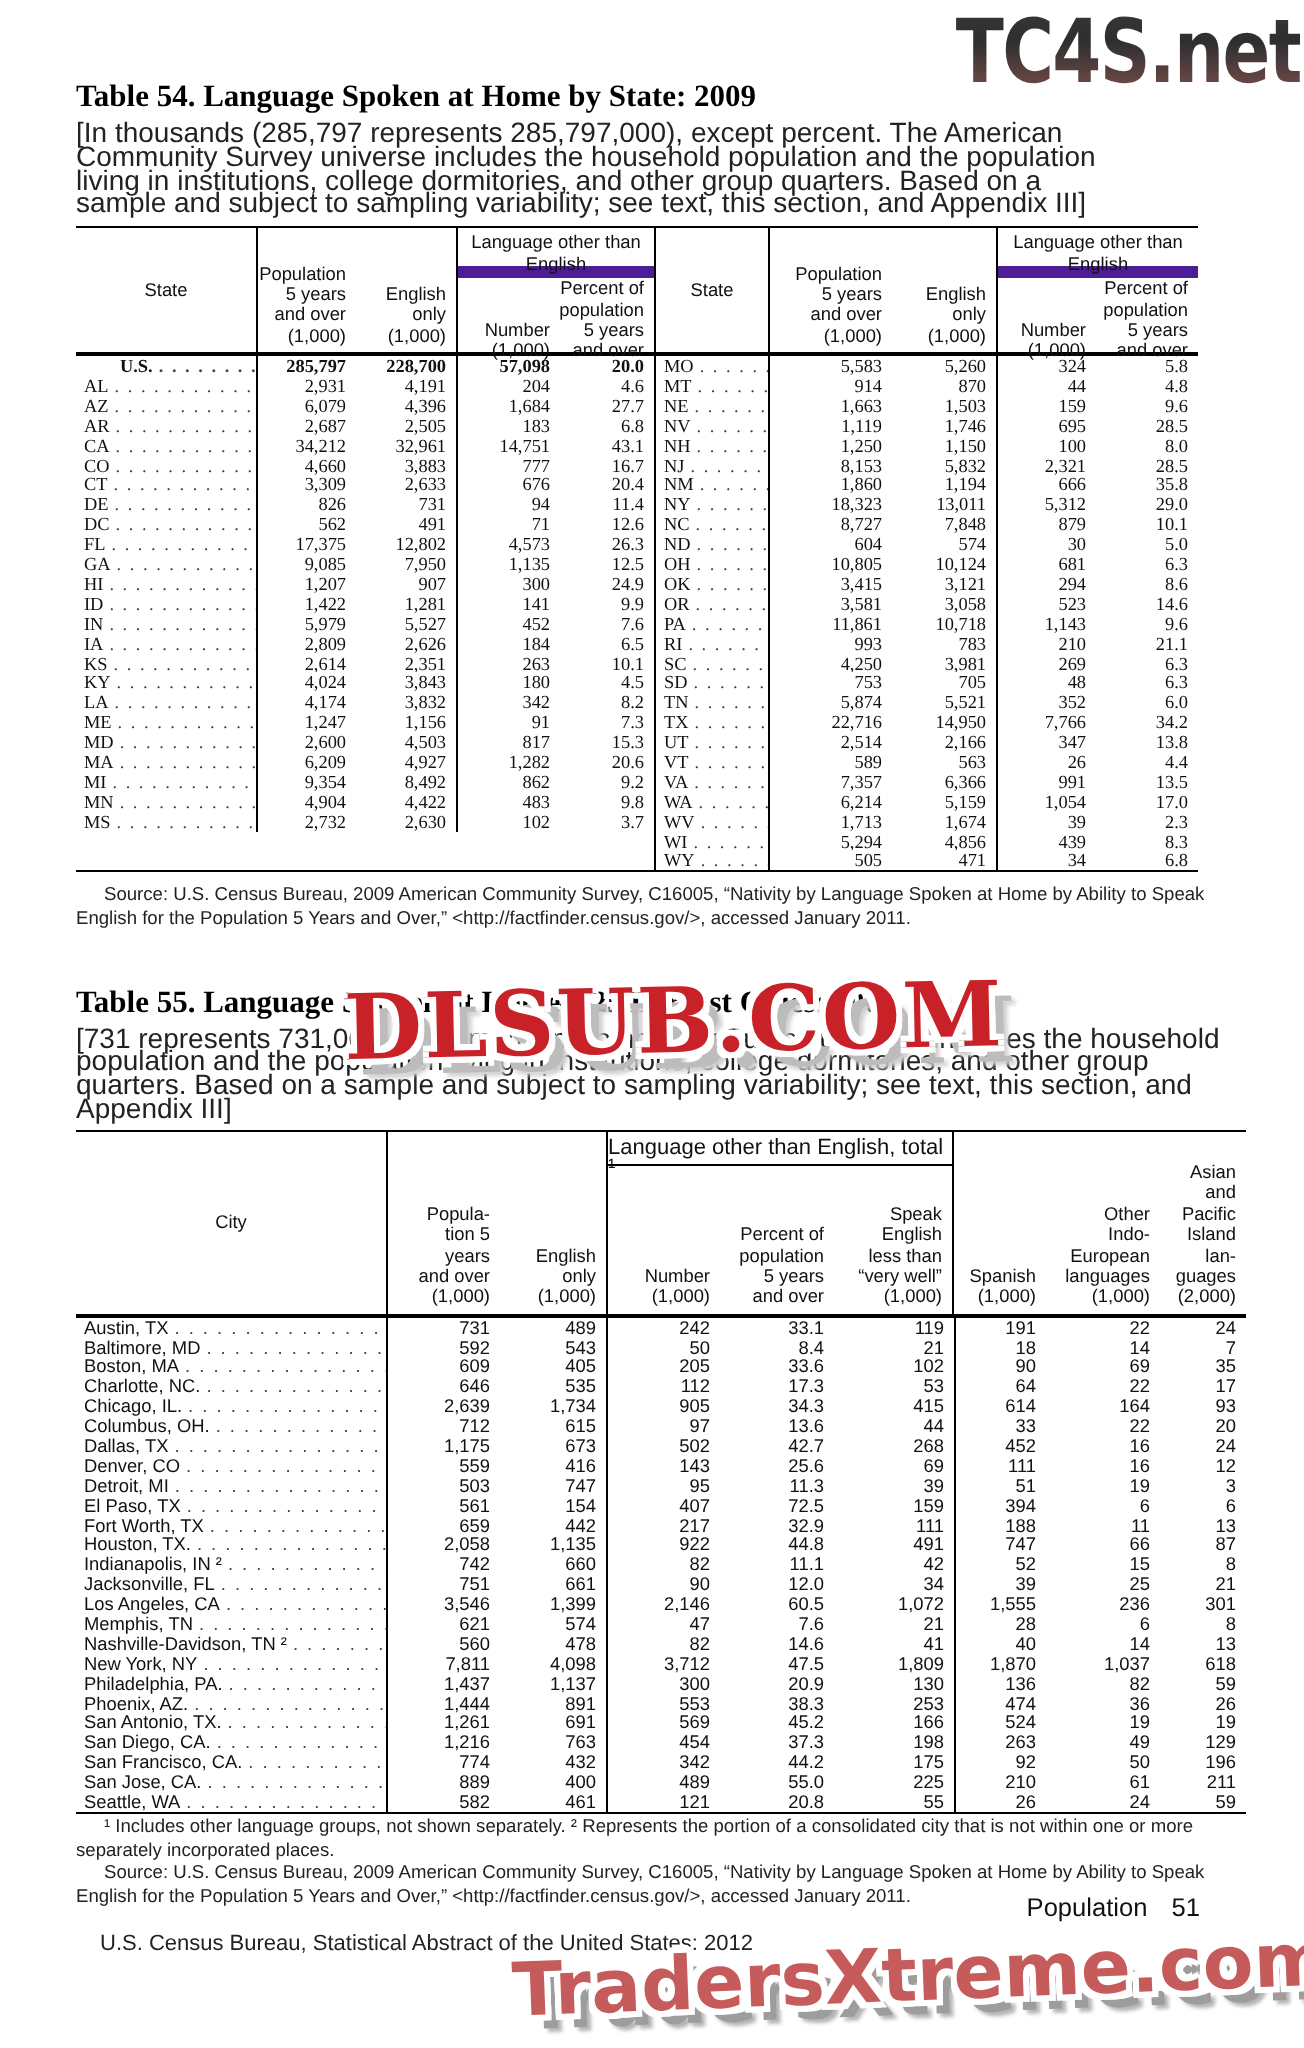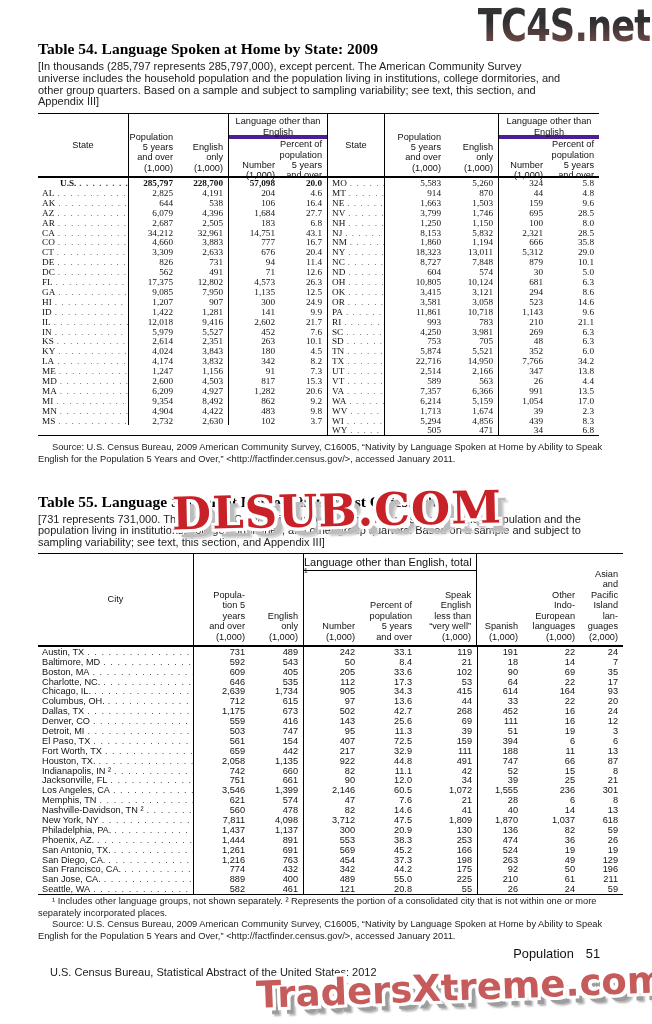--- a/index.html
+++ b/index.html
@@ -9,21 +9,21 @@
     background:#ffffff; overflow:hidden;
     font-family:"Liberation Sans", sans-serif; color:#111;
   }
   .content { padding:40px 28px 0 38px; }
 
   
   .tbl-title {
     font-family:"Liberation Serif", serif; font-weight:bold;
     font-size:15.5px; line-height:18px; color:#000;
   }
-  .note { font-size:11px; line-height:11.8px; color:#222; margin-top:3px; }
+  .note { font-size:14px; line-height:11.8px; color:#222; margin-top:3px; }
   .note54 { width:524px; margin-bottom:5px; }
   .note55 { width:586px; margin-bottom:4px; }
   .src, .fnote {
     font-size:9.3px; line-height:11.6px; color:#222;
     text-indent:14px; width:578px;
   }
   .src54 { margin-top:6px; }
   .t55-title { margin-top:27px; }
   .fnote { margin-top:1px; }
 
@@ -50,21 +50,21 @@
   .t54 .trow { height:9.9px;font-family:Liberation Serif, serif; }
   .t54-left { width:289px; }
   .t54-right { width:272px; border-left:1px solid #000; }
   .t54h { display:flex; height:100%; }
   .t54-left .w0{width:90px} .t54-left .w1{width:50px} .t54-left .w2{width:50px}
   .t54-left .w3{width:52px} .t54-left .w4{width:47px}
   .t54-right .w0{width:56px} .t54-right .w1{width:62px} .t54-right .w2{width:52px}
   .t54-right .w3{width:50px} .t54-right .w4{width:51px}
   .grp { display:flex; flex-direction:column; border-left:1px solid #000; }
   .grp-l { width:99px; } .grp-r { width:101px; }
-  .grp-t { border-bottom:4px solid #4c1d95; text-align:center; white-space:pre-line;
+  .grp-t { border-bottom:6px solid #4c1d95; text-align:center; white-space:pre-line;
            font-size:9.2px; line-height:10.4px; padding:2px 0 2px; height:25px; }
   .grp-c { display:flex; flex:1; }
   .gl3{width:51px} .gl4{width:47px} .gr3{width:49px} .gr4{width:51px}
 
   
   .t55 { border-top:1.5px solid #000; border-bottom:1.5px solid #000; width:585px; margin-top:2px; }
   .t55-head { display:flex; border-bottom:2px solid #000; height:93px; }
   .t55 .trow { height:9.9px; }
   .cw0{width:155px} .cw1{width:57px} .cw2{width:53px} .cw3{width:57px} .cw4{width:57px}
   .cw5{width:60px} .cw6{width:46px} .cw7{width:57px} .cw8{width:43px}
@@ -184,34 +184,24 @@
               <div class="cell w1 bl">285,797</div>
               <div class="cell w2">228,700</div>
               <div class="cell w3 bl">57,098</div>
               <div class="cell w4">20.0</div>
             </div>
             <div class="trow">
               <div class="cell w0 lblcell">
                 <span class="lbl">AL</span>
                 <span class="dots"></span>
               </div>
-              <div class="cell w1 bl">2,825</div>
+              <div class="cell w1 bl">2,931</div>
               <div class="cell w2">4,191</div>
               <div class="cell w3 bl">204</div>
               <div class="cell w4">4.6</div>
-            </div>
-            <div class="trow">
-              <div class="cell w0 lblcell">
-                <span class="lbl">AK</span>
-                <span class="dots"></span>
-              </div>
-              <div class="cell w1 bl">644</div>
-              <div class="cell w2">538</div>
-              <div class="cell w3 bl">106</div>
-              <div class="cell w4">16.4</div>
             </div>
             <div class="trow">
               <div class="cell w0 lblcell">
                 <span class="lbl">AZ</span>
                 <span class="dots"></span>
               </div>
               <div class="cell w1 bl">6,079</div>
               <div class="cell w2">4,396</div>
               <div class="cell w3 bl">1,684</div>
               <div class="cell w4">27.7</div>
@@ -311,40 +301,40 @@
                 <span class="lbl">ID</span>
                 <span class="dots"></span>
               </div>
               <div class="cell w1 bl">1,422</div>
               <div class="cell w2">1,281</div>
               <div class="cell w3 bl">141</div>
               <div class="cell w4">9.9</div>
             </div>
             <div class="trow">
               <div class="cell w0 lblcell">
-                <span class="lbl">IL</span>
-                <span class="dots"></span>
-              </div>
-              <div class="cell w1 bl">12,018</div>
-              <div class="cell w2">9,416</div>
-              <div class="cell w3 bl">2,602</div>
-              <div class="cell w4">21.7</div>
-            </div>
-            <div class="trow">
-              <div class="cell w0 lblcell">
                 <span class="lbl">IN</span>
                 <span class="dots"></span>
               </div>
               <div class="cell w1 bl">5,979</div>
               <div class="cell w2">5,527</div>
               <div class="cell w3 bl">452</div>
               <div class="cell w4">7.6</div>
             </div>
             <div class="trow">
               <div class="cell w0 lblcell">
+                <span class="lbl">IA</span>
+                <span class="dots"></span>
+              </div>
+              <div class="cell w1 bl">2,809</div>
+              <div class="cell w2">2,626</div>
+              <div class="cell w3 bl">184</div>
+              <div class="cell w4">6.5</div>
+            </div>
+            <div class="trow">
+              <div class="cell w0 lblcell">
                 <span class="lbl">KS</span>
                 <span class="dots"></span>
               </div>
               <div class="cell w1 bl">2,614</div>
               <div class="cell w2">2,351</div>
               <div class="cell w3 bl">263</div>
               <div class="cell w4">10.1</div>
             </div>
             <div class="trow">
               <div class="cell w0 lblcell">
@@ -456,21 +446,21 @@
               <div class="cell w1 bl">1,663</div>
               <div class="cell w2">1,503</div>
               <div class="cell w3 bl">159</div>
               <div class="cell w4">9.6</div>
             </div>
             <div class="trow">
               <div class="cell w0 lblcell">
                 <span class="lbl">NV</span>
                 <span class="dots"></span>
               </div>
-              <div class="cell w1 bl">3,799</div>
+              <div class="cell w1 bl">1,119</div>
               <div class="cell w2">1,746</div>
               <div class="cell w3 bl">695</div>
               <div class="cell w4">28.5</div>
             </div>
             <div class="trow">
               <div class="cell w0 lblcell">
                 <span class="lbl">NH</span>
                 <span class="dots"></span>
               </div>
               <div class="cell w1 bl">1,250</div>

